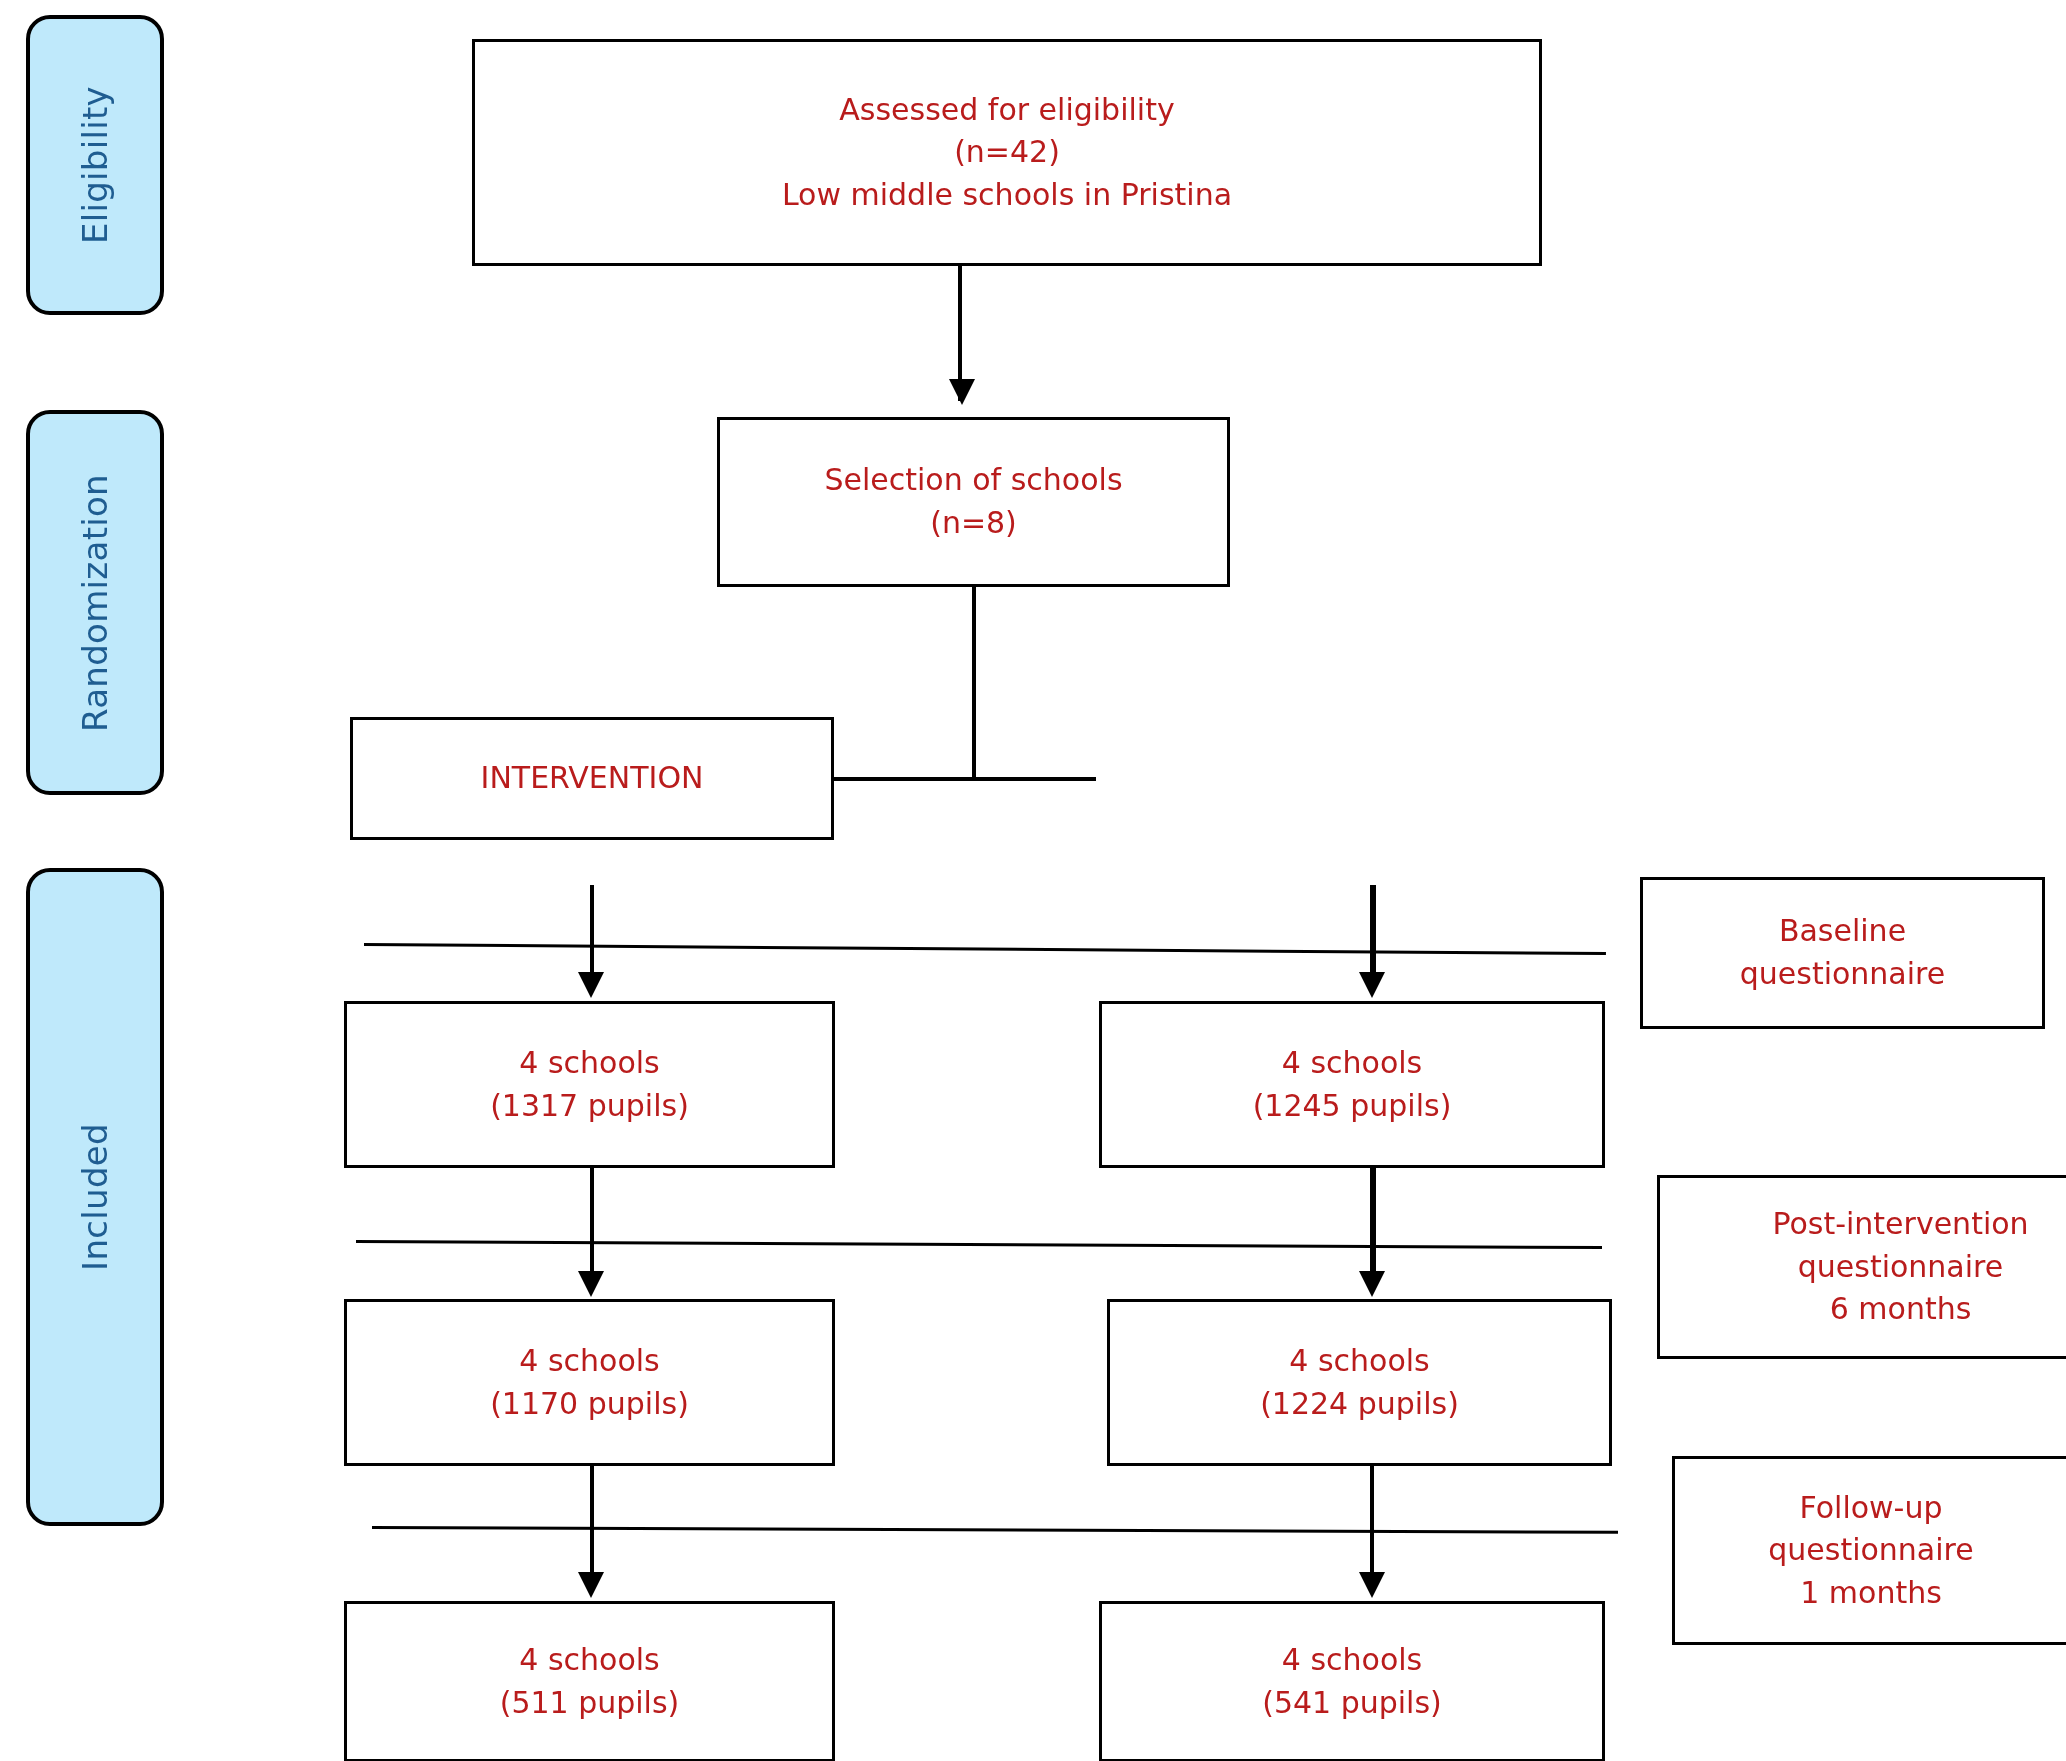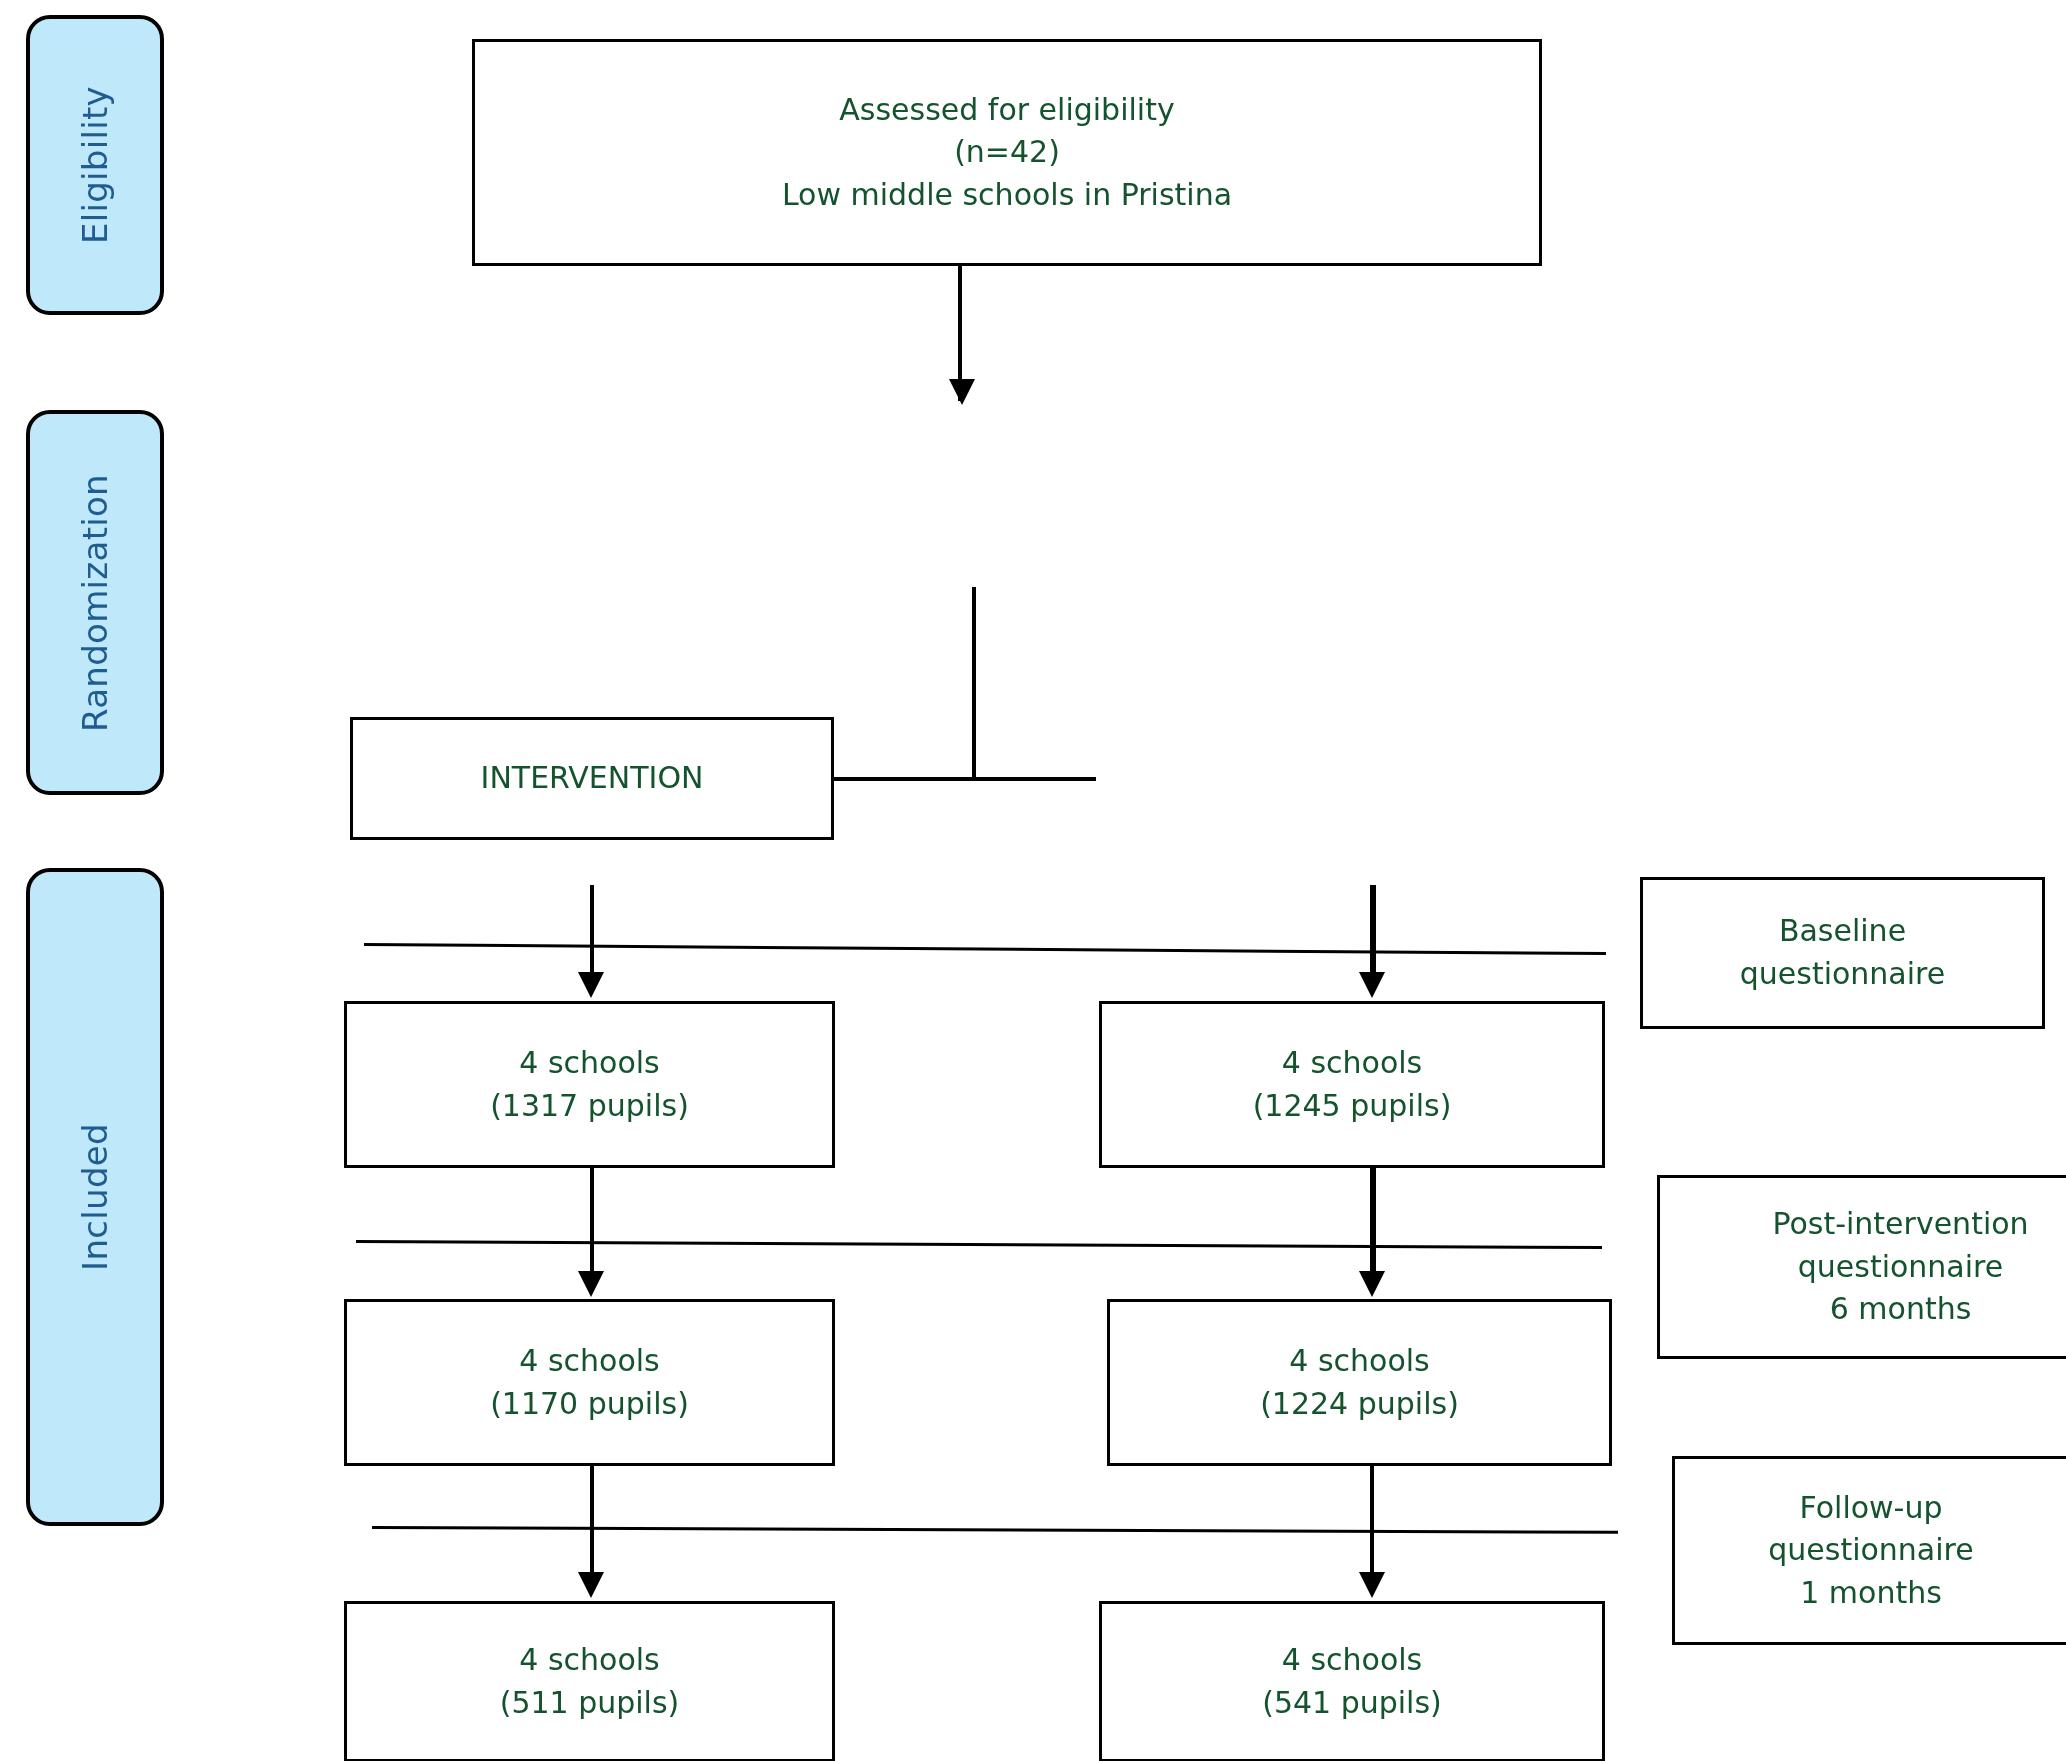--- a/index.html
+++ b/index.html
@@ -42,21 +42,21 @@
   .fbox {
     position: absolute;
     box-sizing: border-box;
     background: #ffffff;
     border: 3.4px solid #000000;
     display: flex;
     flex-direction: column;
     align-items: center;
     justify-content: center;
     text-align: center;
-    color: #14532d;
+    color: #b91c1c;
     font-size: 30px;
     line-height: 1.42;
     font-family: "DejaVu Sans", sans-serif;
     z-index: 3;
   }
   .fbox .ln { display: block; white-space: nowrap; }
 
   
   .vline {
     position: absolute;
@@ -107,20 +107,24 @@
 
   <div class="fbox" style="left:472px; top:39px; width:1070px; height:227px;">
     <span class="ln">Assessed for eligibility</span>
     <span class="ln">(n=42)</span>
     <span class="ln">Low middle schools in Pristina</span>
   </div>
 
   <div class="vline" style="left:958px; top:266px; height:135px;"></div>
   <div class="arrowhead" style="left:949px; top:379px;"></div>
 
+  <div class="fbox" style="left:717px; top:417px; width:513px; height:170px;">
+    <span class="ln">Selection of schools</span>
+    <span class="ln">(n=8)</span>
+  </div>
 
   <div class="vline" style="left:972px; top:587px; height:194px;"></div>
   <div class="hline" style="left:833px; top:777px; width:263px;"></div>
 
   <div class="fbox" style="left:350px; top:717px; width:484px; height:123px;">
     <span class="ln">INTERVENTION</span>
   </div>
 
 
   <div class="sep" style="left:364px; top:943px; width:1242px; transform: rotate(0.42deg);"></div>

